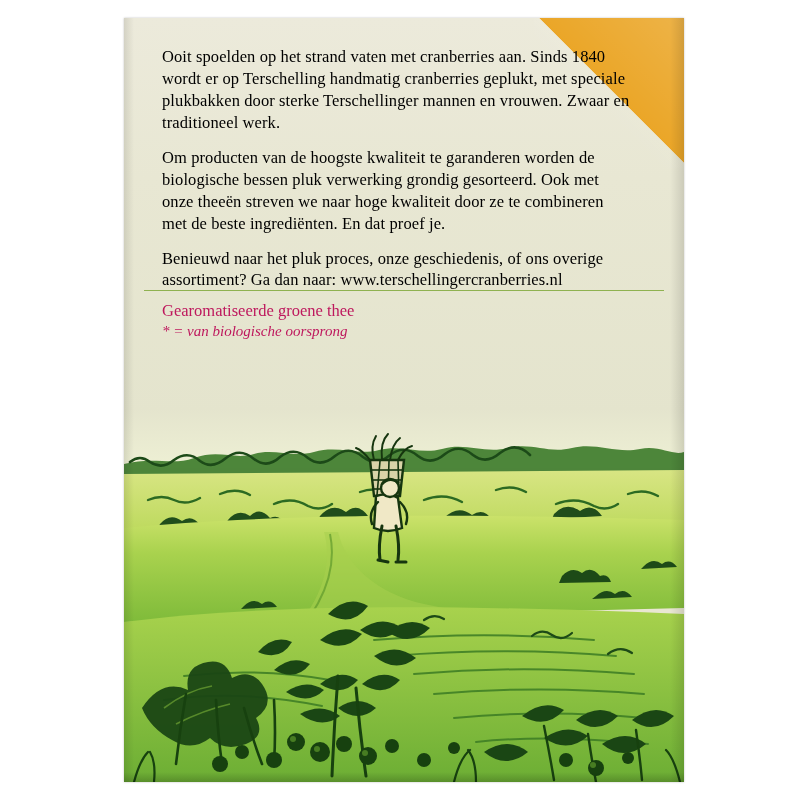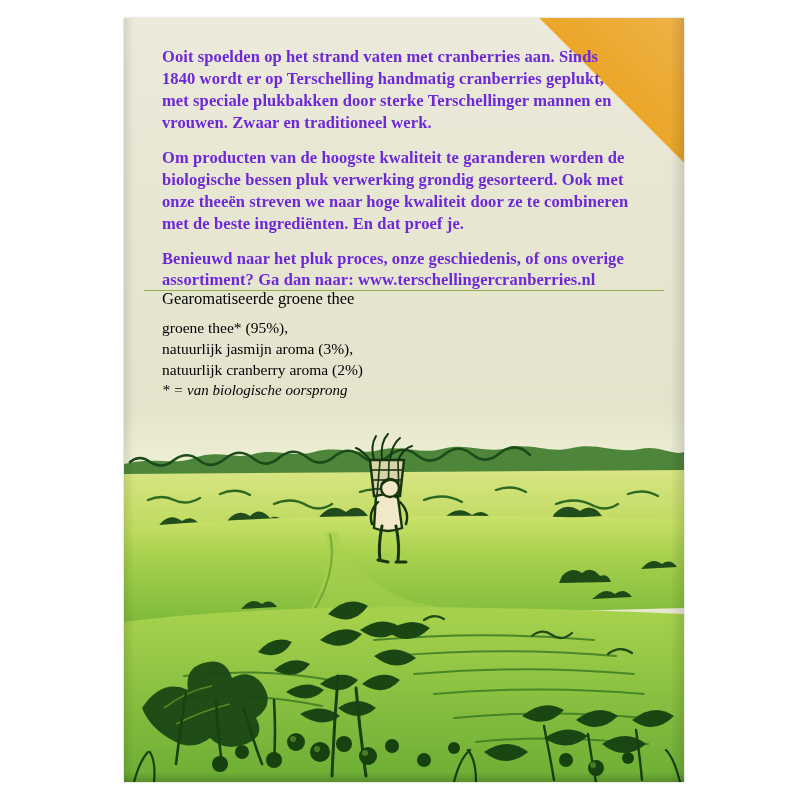--- a/index.html
+++ b/index.html
@@ -78,22 +78,21 @@
     width: 100%; height: 10px;
     background: linear-gradient(0deg, rgba(0,0,0,0.18), rgba(0,0,0,0));
   }
 
   
   .text-area {
     position: absolute;
     left: 38px;
     top: 28px;
     width: 470px;
-    color: #6d28d9;
-    font-weight: bold;
+    color: #000000;
   }
   .para {
     font-size: 16.5px;
     line-height: 1.33;
     margin: 0 0 13px 0;
     letter-spacing: 0.1px;
   }
   .para:last-child { margin-bottom: 0; }
 
   .divider {
@@ -102,23 +101,23 @@
     top: 272px;
     width: 520px;
     height: 1px;
     background: #7fa83a;
     opacity: 0.85;
   }
 
   .ingredients {
     position: absolute;
     left: 38px;
-    top: 270px;
+    top: 282px;
     width: 440px;
-    color: #000000;
+    color: #be185d;
   }
   .ing-title {
     font-size: 16.5px;
     line-height: 1.32;
     margin: 0;
   }
   .ing-list {
     margin: 8px 0 0 0;
     font-size: 15.5px;
     line-height: 1.35;
@@ -153,25 +152,20 @@
     <div class="text-area">
       <p class="para">Ooit spoelden op het strand vaten met cranberries aan. Sinds 1840 wordt er op Terschelling handmatig cranberries geplukt, met speciale plukbakken door sterke Terschellinger mannen en vrouwen. Zwaar en traditioneel werk.</p>
       <p class="para">Om producten van de hoogste kwaliteit te garanderen worden de biologische bessen pluk verwerking grondig gesorteerd. Ook met onze theeën streven we naar hoge kwaliteit door ze te combineren met de beste ingrediënten. En dat proef je.</p>
       <p class="para">Benieuwd naar het pluk proces, onze geschiedenis, of ons overige assortiment? Ga dan naar: www.terschellingercranberries.nl</p>
     </div>
 
     <div class="divider"></div>
 
     <div class="ingredients">
       <p class="ing-title">Gearomatiseerde groene thee</p>
-      <div class="ing-list">
-        <div>groene thee* (95%),</div>
-        <div>natuurlijk jasmijn aroma (3%),</div>
-        <div>natuurlijk cranberry aroma (2%)</div>
-      </div>
       <p class="ing-note">* = van biologische oorsprong</p>
     </div>
 
     <div class="illustration">
       <svg width="560" height="374" viewBox="0 0 560 374" xmlns="http://www.w3.org/2000/svg">
         <defs>
           <linearGradient id="skyG" x1="0" y1="0" x2="0" y2="1">
             <stop offset="0%" stop-color="#e4e4cd"></stop>
             <stop offset="100%" stop-color="#eef0d4"></stop>
           </linearGradient>

